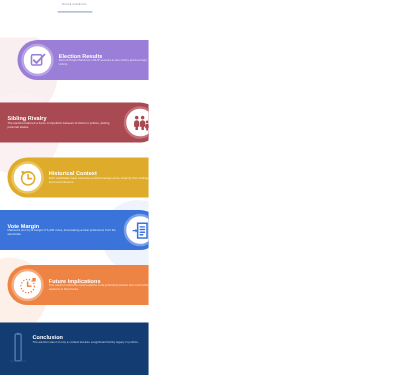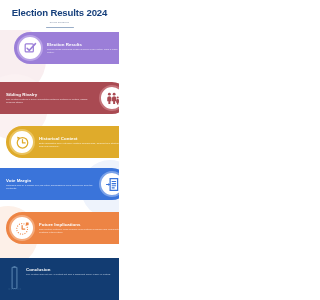--- a/index.html
+++ b/index.html
@@ -231,21 +231,20 @@
 <body>
 
 <div class="page">
 
   <div class="blob blob-pink-top"></div>
   <div class="blob blob-pink-mid"></div>
   <div class="blob blob-blue-vote"></div>
   <div class="blob blob-orange"></div>
 
   <div class="header">
-    <h1 class="title">Election Results 2024</h1>
     <p class="subtitle">Record Confidence</p>
     <div class="rule"></div>
   </div>
 
   <div class="card card-election">
     <div class="icon-circle">
       <svg width="15" height="15" viewBox="0 0 24 24" aria-hidden="true">
         <rect x="3.5" y="4.5" width="13" height="13" rx="1.6" fill="none" stroke="#9b7ed8" stroke-width="2"></rect>
         <path d="M6.5 11.5 L10 15 L20 4.2" fill="none" stroke="#9b7ed8" stroke-width="2.4" stroke-linecap="round" stroke-linejoin="round"></path>
       </svg>

